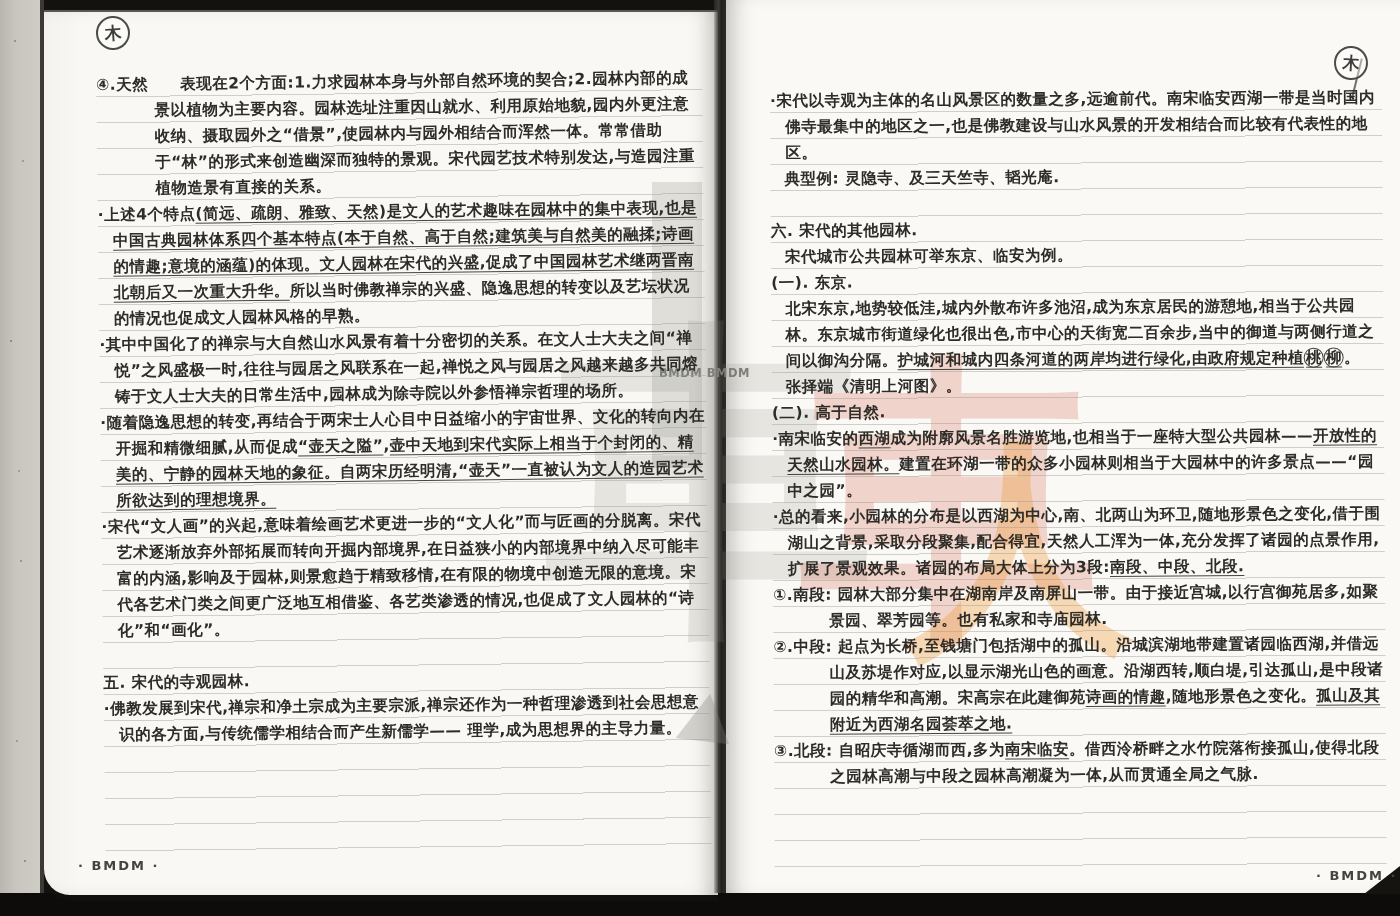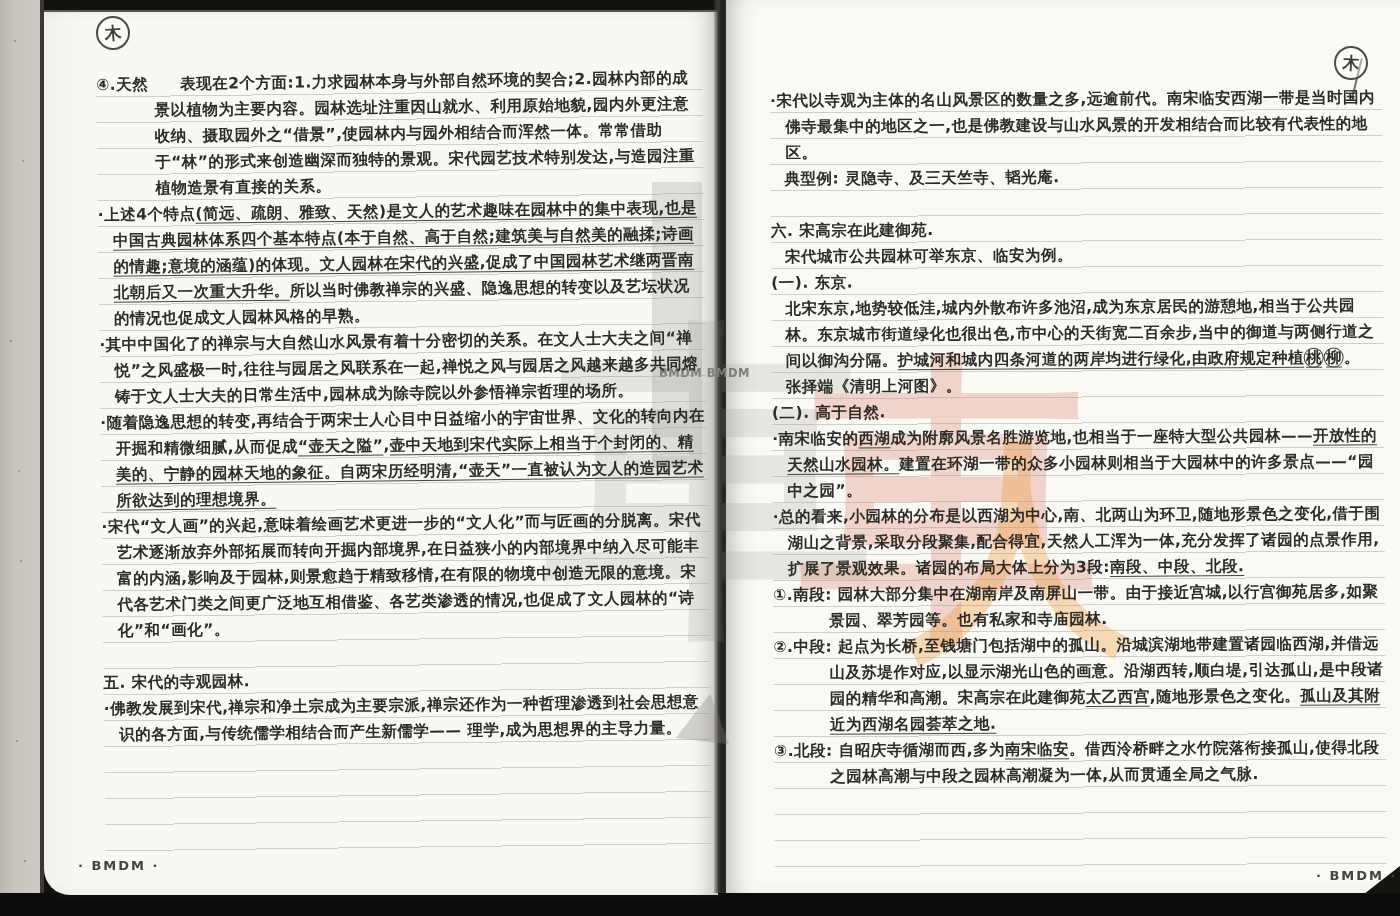--- a/index.html
+++ b/index.html
@@ -124,26 +124,26 @@
     <div class="blk p hang14"><span>·上述4个特点</span><span class="u">(简远、疏朗、雅致、天然)是文人的艺术趣味在园林中的集中表现,也是中国古典园林体系四个基本特点(本于自然、高于自然;建筑美与自然美的融揉;诗画的情趣;意境的涵蕴)的体现。</span><span class="u">文人园林在宋代的兴盛,促成了中国园林艺术继两晋南北朝后又一次重大升华。</span><span>所以当时佛教禅宗的兴盛、隐逸思想的转变以及艺坛状况的情况也促成文人园林风格的早熟。</span></div>
     <div class="blk p hang14"><span>·其中中国化了的禅宗与大自然山水风景有着十分密切的关系。在文人士大夫之间“禅悦”之风盛极一时,往往与园居之风联系在一起,禅悦之风与园居之风越来越多共同熔铸于文人士大夫的日常生活中,园林成为除寺院以外参悟禅宗哲理的场所。</span></div>
     <div class="blk p hang14"><span>·随着隐逸思想的转变,再结合于两宋士人心目中日益缩小的宇宙世界、文化的转向内在开掘和精微细腻,从而促成</span><span class="u">“壶天之隘”</span><span>,</span><span class="u">壶中天地到宋代实际上相当于个封闭的、精美的、宁静的园林天地的象征。</span><span class="u">自两宋历经明清,“壶天”一直被认为文人的造园艺术所欲达到的理想境界。</span></div>
     <div class="blk p hang14"><span>·宋代“文人画”的兴起,意味着绘画艺术更进一步的“文人化”而与匠画的分脱离。宋代艺术逐渐放弃外部拓展而转向开掘内部境界,在日益狭小的内部境界中纳入尽可能丰富的内涵,影响及于园林,则景愈趋于精致移情,在有限的物境中创造无限的意境。宋代各艺术门类之间更广泛地互相借鉴、各艺类渗透的情况,也促成了文人园林的“诗化”和“画化”。</span></div>
     <div class="blk h gap"><span>五. 宋代的寺观园林.</span></div>
     <div class="blk p hang14"><span>·佛教发展到宋代,禅宗和净土宗成为主要宗派,禅宗还作为一种哲理渗透到社会思想意识的各方面,与传统儒学相结合而产生新儒学—— 理学,成为思想界的主导力量。</span></div>
   </div>
 <div class="txt txt-right" id="right-blocks">
     <div class="blk p hang14"><span>·宋代以寺观为主体的名山风景区的数量之多,远逾前代。南宋临安西湖一带是当时国内佛寺最集中的地区之一,也是佛教建设与山水风景的开发相结合而比较有代表性的地区。</span></div>
     <div class="blk p ind12"><span>典型例: 灵隐寺、及三天竺寺、韬光庵.</span></div>
-    <div class="blk h gap"><span>六. 宋高宗在此建御苑.</span></div>
+    <div class="blk h gap"><span>六. 宋代的其他园林.</span></div>
     <div class="blk p ind12"><span>宋代城市公共园林可举东京、临安为例。</span></div>
     <div class="blk p"><span>(一). 东京.</span></div>
     <div class="blk p ind12"><span>北宋东京,地势较低洼,城内外散布许多池沼,成为东京居民的游憩地,相当于公共园林。东京城市街道绿化也很出色,市中心的天街宽二百余步,当中的御道与两侧行道之间以御沟分隔。</span><span class="u">护城河和城内四条河道的两岸均进行绿化,由政府规定种植</span><span class="u circ">桃</span><span class="u circ">柳</span><span>。　张择端《清明上河图》。</span></div>
     <div class="blk p"><span>(二). 高于自然.</span></div>
     <div class="blk p hang14"><span>·南宋临安的</span><span class="u">西湖</span><span>成为附廓风景名胜游览地,也相当于一座特大型公共园林——</span><span class="u">开放性的天然山水园林。</span><span>建置在环湖一带的众多小园林则相当于大园林中的许多景点——“园中之园”。</span></div>
     <div class="blk p hang14"><span>·总的看来,小园林的分布是以西湖为中心,南、北两山为环卫,随地形景色之变化,借于围湖山之背景,采取分段聚集,配合得宜,天然人工浑为一体,充分发挥了诸园的点景作用,扩展了景观效果。诸园的布局大体上分为3段:</span><span class="u">南段、中段、北段.</span></div>
     <div class="blk p hang56"><span>①.南段: 园林大部分集中在湖南岸及南屏山一带。由于接近宫城,以行宫御苑居多,如聚景园、翠芳园等。也有私家和寺庙园林.</span></div>
-    <div class="blk p hang56"><span>②.中段: 起点为长桥,至钱塘门包括湖中的孤山。沿城滨湖地带建置诸园临西湖,并借远山及苏堤作对应,以显示湖光山色的画意。沿湖西转,顺白堤,引达孤山,是中段诸园的精华和高潮。宋高宗在此建御苑</span><span class="u">太乙西宫</span><span>,随地形景色之变化。</span><span class="u">孤山及其附近为西湖名园荟萃之地.</span></div>
+    <div class="blk p hang56"><span>②.中段: 起点为长桥,至钱塘门包括湖中的孤山。沿城滨湖地带建置诸园临西湖,并借远山及苏堤作对应,以显示湖光山色的画意。沿湖西转,顺白堤,引达孤山,是中段诸园的精华和高潮。宋高宗在此建御苑</span><span class="u">诗画的情趣</span><span>,随地形景色之变化。</span><span class="u">孤山及其附近为西湖名园荟萃之地.</span></div>
     <div class="blk p hang56"><span>③.北段: 自昭庆寺循湖而西,多为</span><span class="u">南宋临安</span><span>。借西泠桥畔之水竹院落衔接孤山,使得北段之园林高潮与中段之园林高潮凝为一体,从而贯通全局之气脉.</span></div>
   </div>
 
 <div class="footer-mark footer-left">· BMDM ·</div>
 <div class="footer-mark footer-right">· BMDM ·</div>
 
 </body></html>

